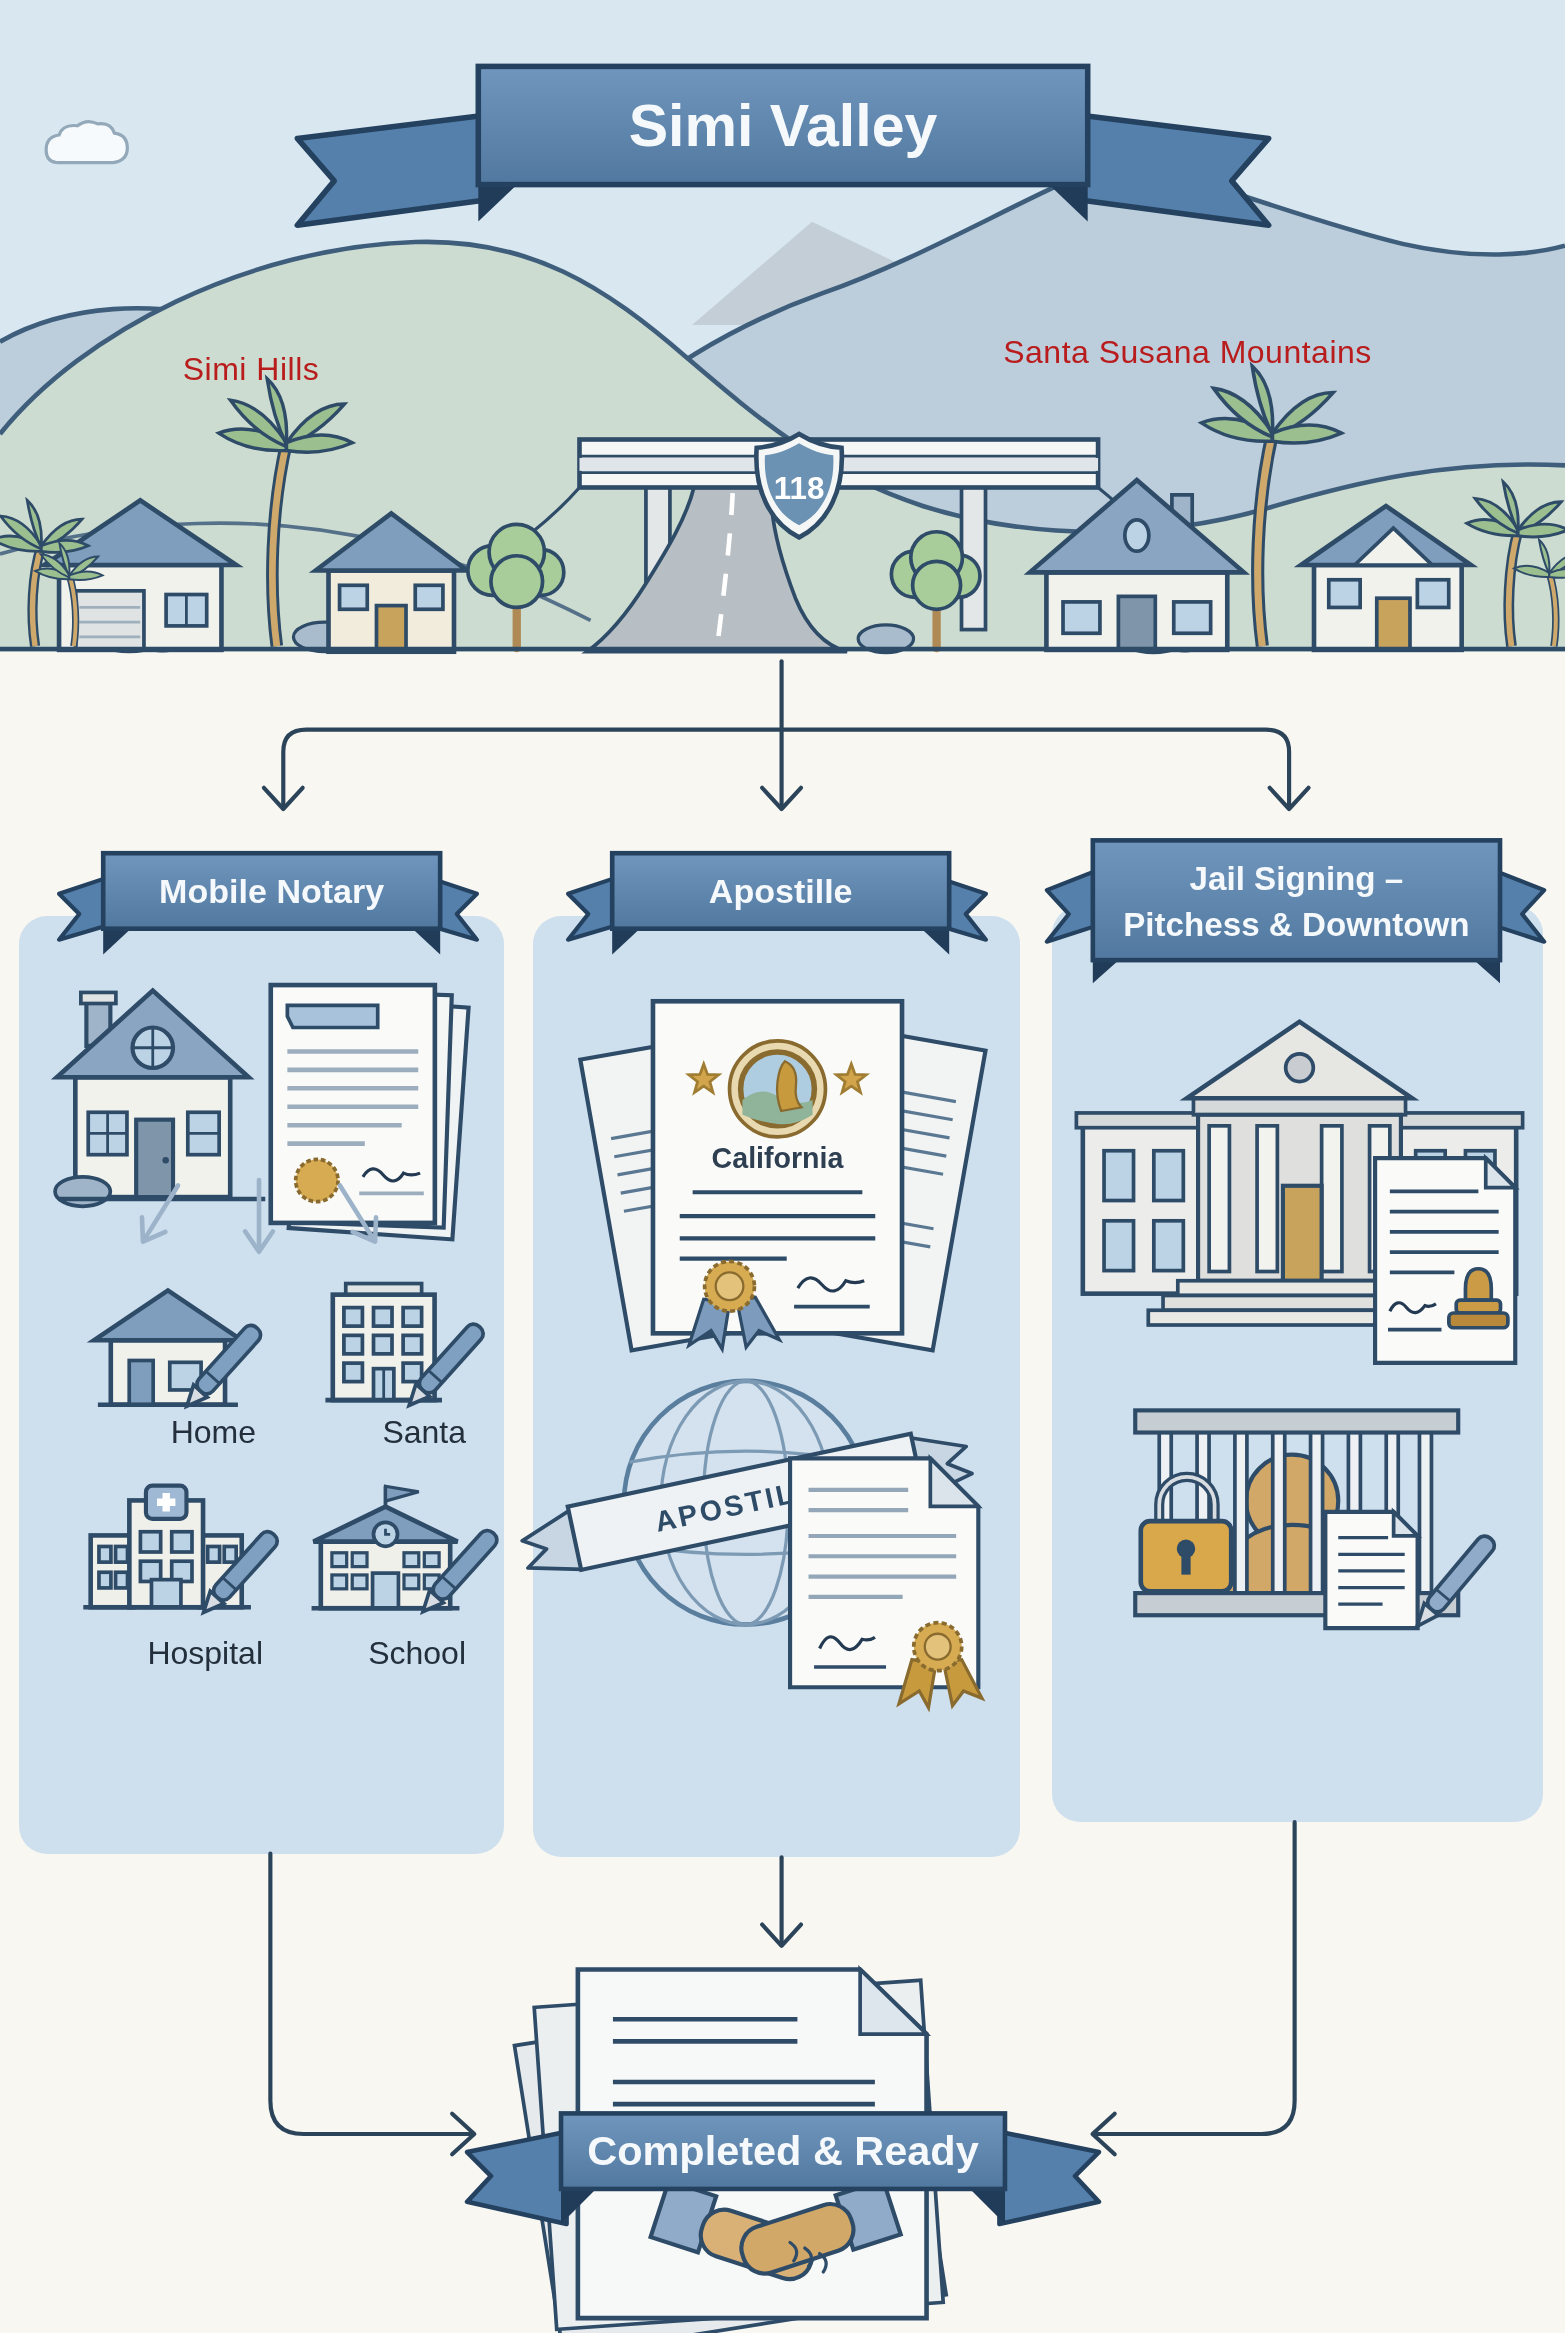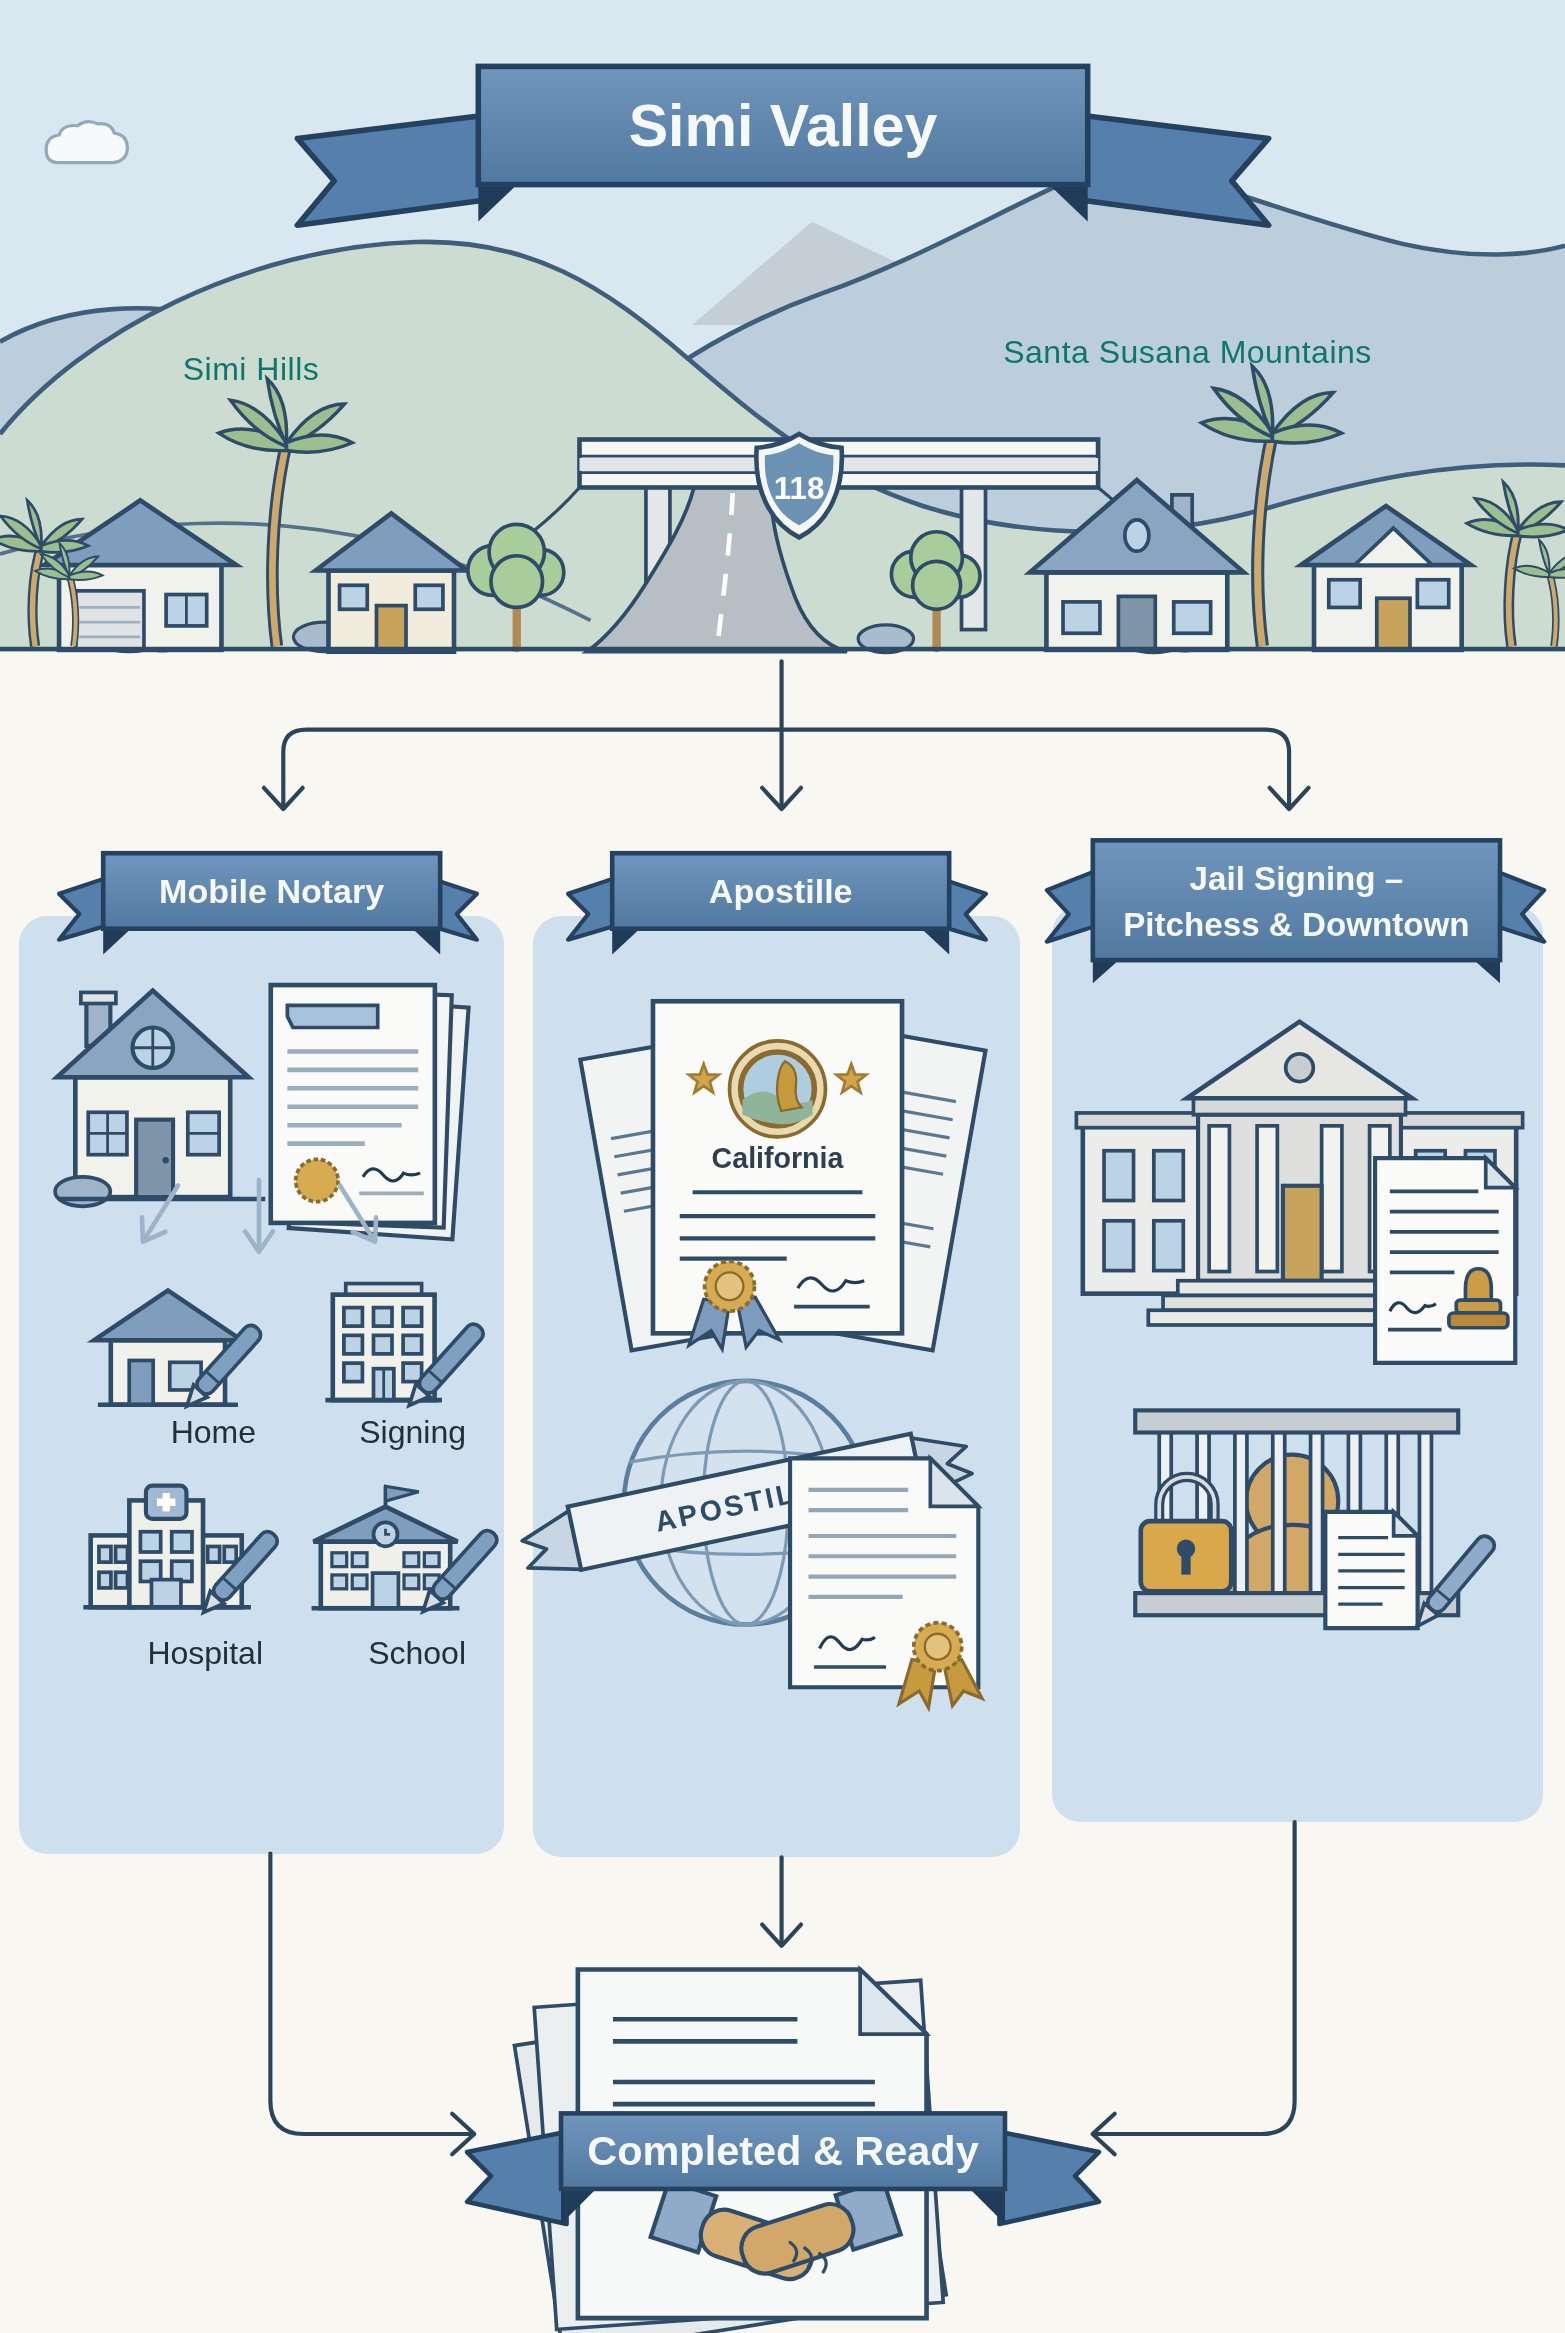--- a/index.html
+++ b/index.html
@@ -6,21 +6,21 @@
   .stage{
     position:relative;width:1565px;height:2333px;overflow:hidden;
     background:#f8f7f2;font-family:"Liberation Sans",sans-serif;
     color:#26313c;
   }
   .abs{position:absolute;}
   .sky{left:0;top:0;width:1565px;height:652px;background:#d9e7f0;}
   svg{display:block;overflow:visible;}
   svg text{font-family:"Liberation Sans",sans-serif;}
   .panel{position:absolute;background:#cedfee;border-radius:28px;}
-  .scene-label{position:absolute;text-align:center;font-size:32px;color:#0f766e;font-weight:500;letter-spacing:0.5px;}
+  .scene-label{position:absolute;text-align:center;font-size:32px;color:#b91c1c;font-weight:500;letter-spacing:0.5px;}
   .dest-label{position:absolute;text-align:right;font-size:32px;color:#232f3b;}
   .caption{position:absolute;text-align:center;font-size:31px;line-height:1.3;color:#232f3b;}
   .ribbon-text{fill:#f5f9fc;font-weight:bold;}
 </style>
 </head>
 <body>
 
 <div class="stage">
 
   <div class="abs sky"></div>
@@ -371,21 +371,21 @@
     </g>
     <rect x="74" y="98" width="22" height="34" fill="#bcd3e6" stroke="#2e4b68" stroke-width="4"></rect>
     <line x1="85" y1="98" x2="85" y2="132" stroke="#2e4b68" stroke-width="3"></line>
     <line x1="22" y1="132" x2="148" y2="132" stroke="#2e4b68" stroke-width="5"></line>
     <g transform="translate(150,96) rotate(42)">
       <rect x="-10" y="-58" width="20" height="92" rx="9" fill="#7fa0c0" stroke="#2e4b68" stroke-width="4"></rect>
       <line x1="-10" y1="14" x2="10" y2="14" stroke="#2e4b68" stroke-width="3"></line>
       <polygon points="-10,34 10,34 0,56" fill="#d7dde2" stroke="#2e4b68" stroke-width="4"></polygon>
     </g>
   </svg>
-  <div class="dest-label" style="left:281px;top:1414px;width:185px;">Signing</div>
+  <div class="dest-label" style="left:281px;top:1414px;width:185px;">Santa</div>
 
   <svg class="abs" style="left:74px;top:1482px" width="189" height="140" viewBox="0 0 205 152">
     <rect x="18" y="58" width="46" height="78" fill="#f0f0eb" stroke="#2e4b68" stroke-width="5"></rect>
     <rect x="136" y="58" width="46" height="78" fill="#f0f0eb" stroke="#2e4b68" stroke-width="5"></rect>
     <rect x="60" y="20" width="80" height="116" fill="#f0f0eb" stroke="#2e4b68" stroke-width="5"></rect>
     <rect x="78" y="4" width="44" height="36" rx="7" fill="#9fb9d4" stroke="#2e4b68" stroke-width="4.5"></rect>
     <path d="M100,12 v20 M90,22 h20" stroke="#ffffff" stroke-width="8"></path>
     <g fill="#bcd3e6" stroke="#2e4b68" stroke-width="4">
       <rect x="72" y="54" width="22" height="22"></rect>
         <rect x="106" y="54" width="22" height="22"></rect>

